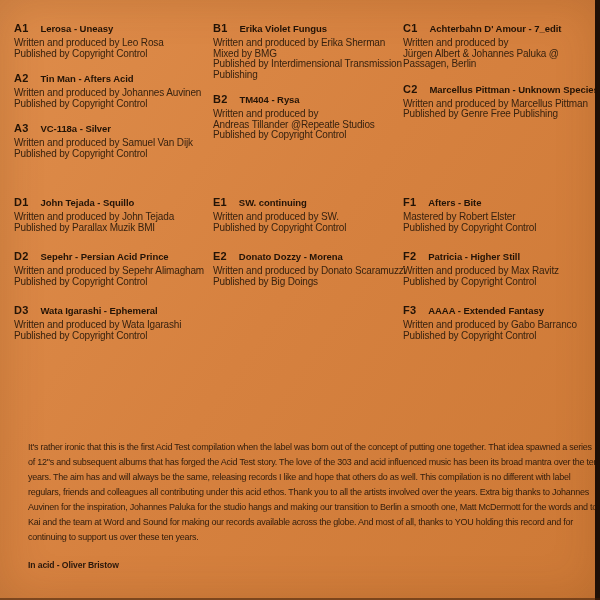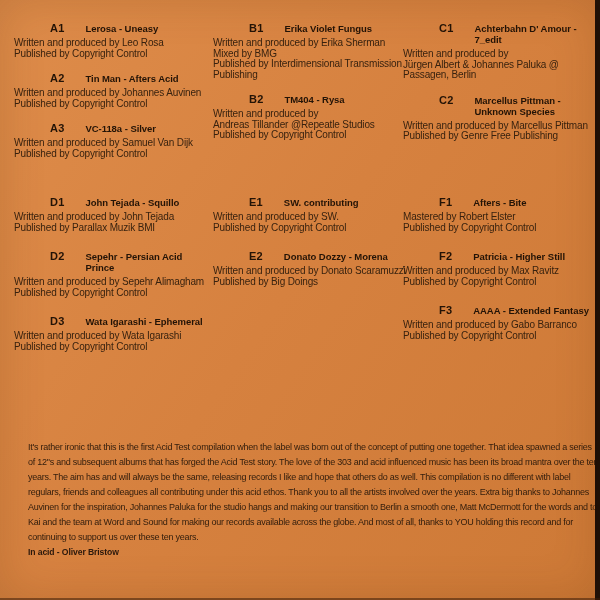--- a/index.html
+++ b/index.html
@@ -19,31 +19,31 @@
   .row { position:absolute; left:0; width:100%; }
   .row1 { top:22px; }
   .row2 { top:196px; }
   .col { position:absolute; width:196px; }
   .col-1 { left:14px; }
   .col-2 { left:213px; }
   .col-3 { left:403px; }
 
   .track { margin-bottom:13px; }
   .row2 .track { margin-bottom:17px; }
-  .t-head { display:flex; align-items:baseline; gap:21px; margin-bottom:4px;margin-left:36px; }
+  .t-head { display:flex; align-items:baseline; gap:12px; margin-bottom:4px; }
   .t-num  { font-weight:bold; font-size:11px; letter-spacing:.2px; color:#231306; flex:0 0 auto; }
   .t-title{ font-weight:bold; font-size:9.5px; letter-spacing:-.05px; color:#231306; }
   .credit { font-size:10px; line-height:10.5px; letter-spacing:-.15px; color:#38220f; }
   .credit:empty { display:none; }
 
   .notes {
     position:absolute; left:28px; top:440px; width:572px;
     font-size:9px; line-height:15px; letter-spacing:-.25px; color:#301c0c;
   }
-  .signature { font-weight:bold; font-size:8.6px; letter-spacing:-.1px; color:#2a180c; }
+  .signature { margin-top:13px; font-weight:bold; font-size:8.6px; letter-spacing:-.1px; color:#2a180c; }
 </style>
 </head>
 <body>
 
 <div class="sleeve">
 
   <div class="row row1">
 
     <div class="col col-1">
       <div class="track">
@@ -147,21 +147,21 @@
         <div class="credit">Written and produced by Wata Igarashi</div>
         <div class="credit">Published by Copyright Control</div>
 
       </div>
     </div>
 
     <div class="col col-2">
       <div class="track">
         <div class="t-head">
           <span class="t-num">E1</span>
-          <span class="t-title">SW. contributing</span>
+          <span class="t-title">SW. continuing</span>
         </div>
         <div class="credit">Written and produced by SW.</div>
         <div class="credit">Published by Copyright Control</div>
 
       </div>
       <div class="track">
         <div class="t-head">
           <span class="t-num">E2</span>
           <span class="t-title">Donato Dozzy - Morena</span>
         </div>

